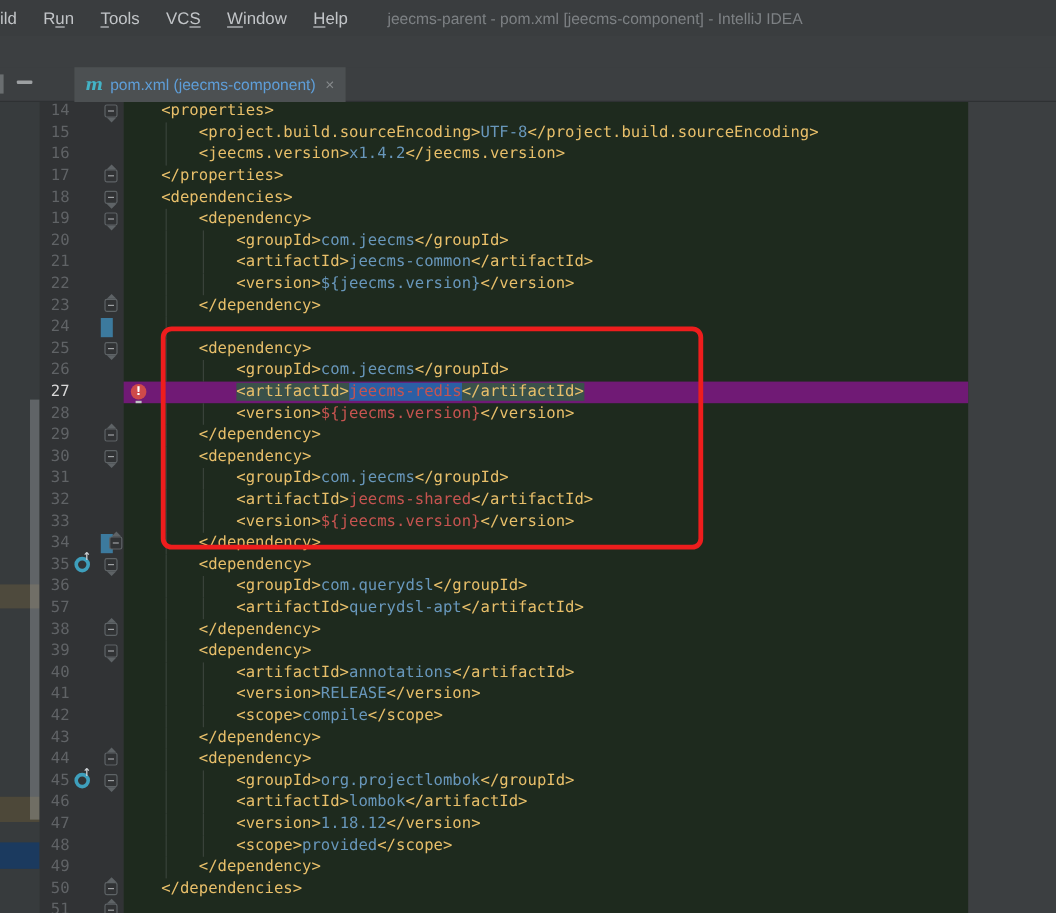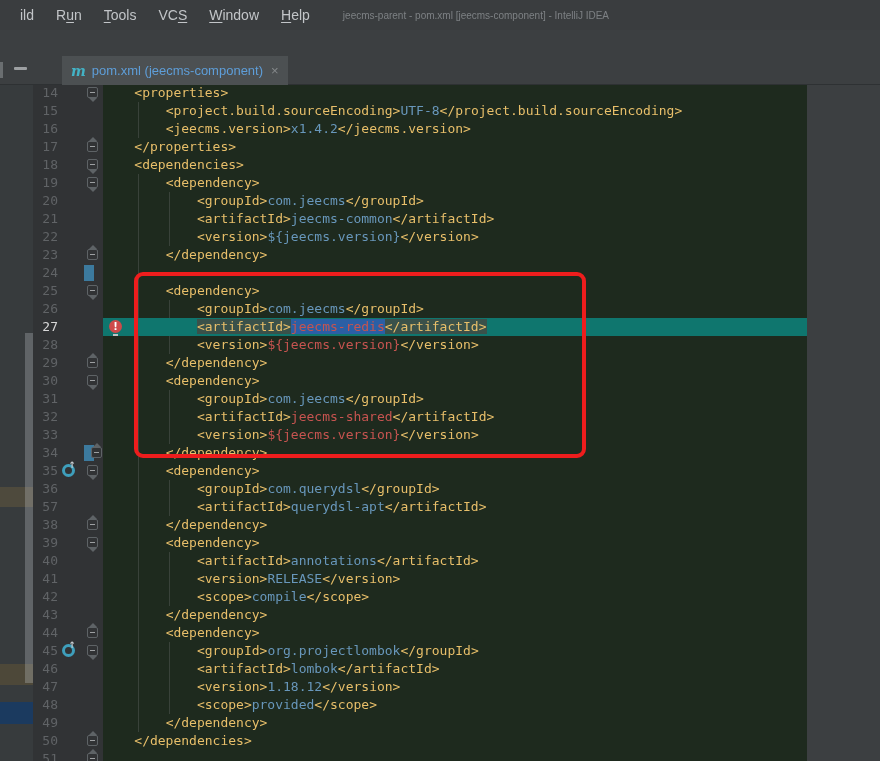--- a/index.html
+++ b/index.html
@@ -3,23 +3,23 @@
 <meta charset="utf-8">
 <style>
   *{box-sizing:border-box;margin:0;padding:0}
   html,body{width:880px;height:761px;overflow:hidden}
   body{position:relative;background:#3C3F41;font-family:"Liberation Sans",sans-serif}
 
   
   .menubar{position:absolute;top:0;left:0;right:0;height:30px;background:#3A3D3F;
            display:flex;align-items:center;font-size:14px;color:#C2C5C8;white-space:nowrap}
   .menu-item{padding:0 11px;cursor:default}
-  .menu-item:first-child{padding-left:20px}
+  .menu-item:first-child{padding-left:0}
   .menu-item u{text-decoration:underline;text-underline-offset:2px}
-  .win-title{margin-left:22px;color:#7D8184;font-size:10px}
+  .win-title{margin-left:22px;color:#7D8184;font-size:13px}
 
   
   .tabbar{position:absolute;top:56px;left:0;right:0;height:29px;background:#3C3F41;
           border-bottom:1px solid #2E3133}
   .tool-dash{position:absolute;left:14px;top:11px;width:13px;height:3px;background:#9DA0A2;border-radius:1px}
   .edge-fragment{position:absolute;left:0;top:6px;width:3px;height:16px;background:#6A6E70}
   .tab{position:absolute;left:62px;top:0;height:29px;background:#4C5052;
        display:flex;align-items:center;padding:0 9px}
   .maven-icon{font-family:"DejaVu Serif",serif;font-style:italic;font-weight:bold;
               color:#43B3C6;font-size:14px;margin-right:6px}
@@ -52,21 +52,21 @@
         border-left:4px solid transparent;border-right:4px solid transparent;border-bottom:4px solid #5E6366}
 
   .change-square{position:absolute;left:51px;top:1px;width:10px;height:16px;background:#3C7A9E}
   .override-icon{position:absolute;left:29px;top:2px;width:13px;height:13px;border:3px solid #3E9FBC;
                  border-radius:50%;cursor:pointer}
   .override-icon::after{content:'↑';position:absolute;top:-7px;right:-4px;font-size:9px;
                  font-weight:bold;color:#C8CDD0;font-family:"DejaVu Sans",sans-serif}
 
   .code-row{position:relative;height:18px;white-space:pre;
             font-family:"DejaVu Sans Mono",monospace;font-size:13px;line-height:18px}
-  .code-row.current-line{background:#0f766e}
+  .code-row.current-line{background:#701a75}
   .indent-guide{position:absolute;top:0;bottom:0;width:1px;background:#39423A}
   .tok-plain{color:#A9B7C6}
   .tok-tag{color:#E8BF6A}
   .tok-val{color:#6897BB}
   .tok-err{color:#C75450}
   .tok-hl{background:#3A514A}
   .tok-sel{background:#2B5FA5}
 
   .error-icon{position:absolute;left:109px;top:235px;width:13px;height:13px;background:#CE4A4A;
               border-radius:50%;color:#FFF;font-size:10px;font-weight:bold;text-align:center;

